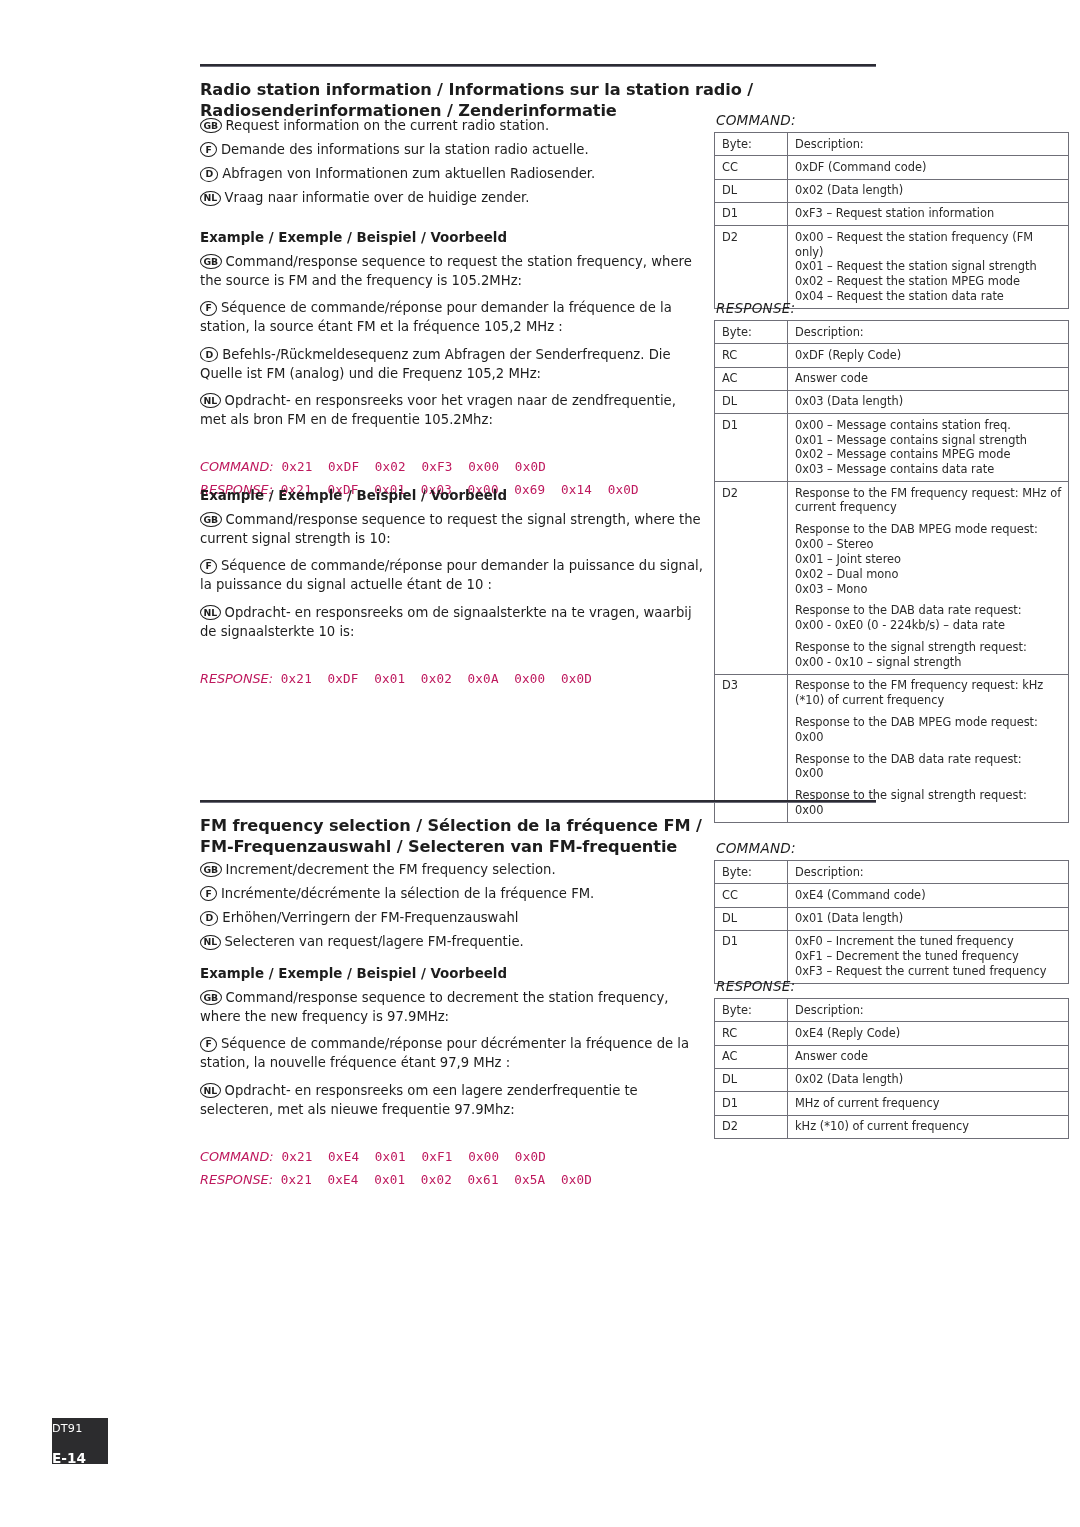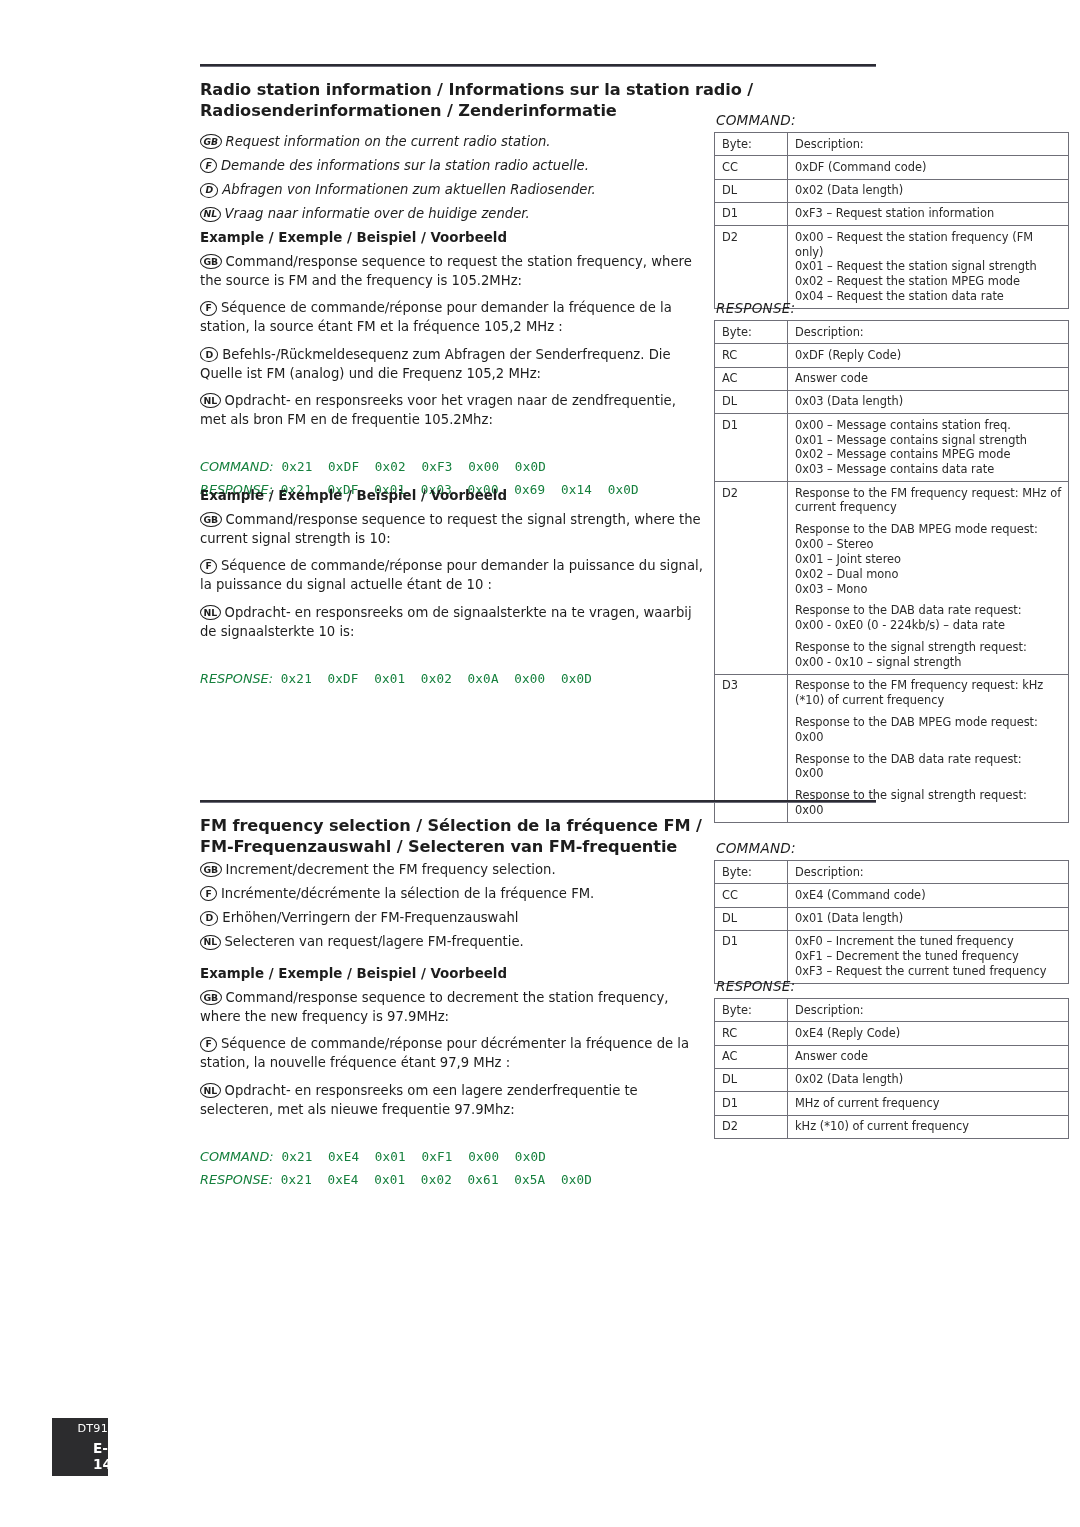--- a/index.html
+++ b/index.html
@@ -77,21 +77,21 @@
     font-size: 13.4px;
     font-weight: bold;
     color: #1d1d1d;
     margin: 0 0 7px 0;
   }
 
   .codeline {
     font-family: "DejaVu Sans Mono", "Liberation Mono", monospace;
     font-size: 12.6px;
     letter-spacing: 0.2px;
-    color: #15803d;
+    color: #be185d;
     margin: 0 0 8px 0;
     white-space: pre;
   }
   .codeline .lbl {
     font-style: italic;
     font-family: "DejaVu Sans", "Liberation Sans", sans-serif;
     font-size: 12.8px;
     letter-spacing: 0;
   }
 
@@ -124,57 +124,56 @@
   table.spec td p { margin: 0; }
   table.spec td p + p { margin-top: 7px; }
   table.spec td p.tight + p.tight { margin-top: 0; }
 
   
   .pagebadge {
     position: absolute;
     left: 52px;
     top: 1418px;
     width: 56px;
-    height: 58px;
+    height: 46px;
     background: #2c2c2e;
     color: #ffffff;
     box-sizing: border-box;
     padding-top: 5px;
-    text-align: right;
+    text-align: left;
   }
   .pagebadge .model {
     font-size: 11.2px;
     line-height: 1.15;
     letter-spacing: 0.2px;
   }
   .pagebadge .pno {
     font-size: 13.6px;
     font-weight: bold;
     line-height: 1.2;
-    margin-top: 4px;
-    padding-left: 41px;
+    margin-top: 14px;
   }
 </style>
 </head>
 <body>
 
 <div class="page">
 
   <div class="section" style="left:0; top:0; width:1080px;">
 
     <div class="rule" style="position:absolute; left:200px; top:64px; width:676px;"></div>
 
     <div style="position:absolute; left:200px; top:70px; width:560px;">
       <div class="sec-title">
         <span>Radio station information / Informations sur la station radio /</span><br>
         <span>Radiosenderinformationen / Zenderinformatie</span>
       </div>
     </div>
 
-    <div class="left-col" style="top:132px;font-style:italic;">
+    <div class="left-col" style="top:116px;">
       <p class="lang-line">
         <span class="flag wide">GB</span><span>Request information on the current radio station.</span>
       </p>
       <p class="lang-line">
         <span class="flag narrow">F</span><span>Demande des informations sur la station radio actuelle.</span>
       </p>
       <p class="lang-line">
         <span class="flag narrow">D</span><span>Abfragen von Informationen zum aktuellen Radiosender.</span>
       </p>
       <p class="lang-line">

